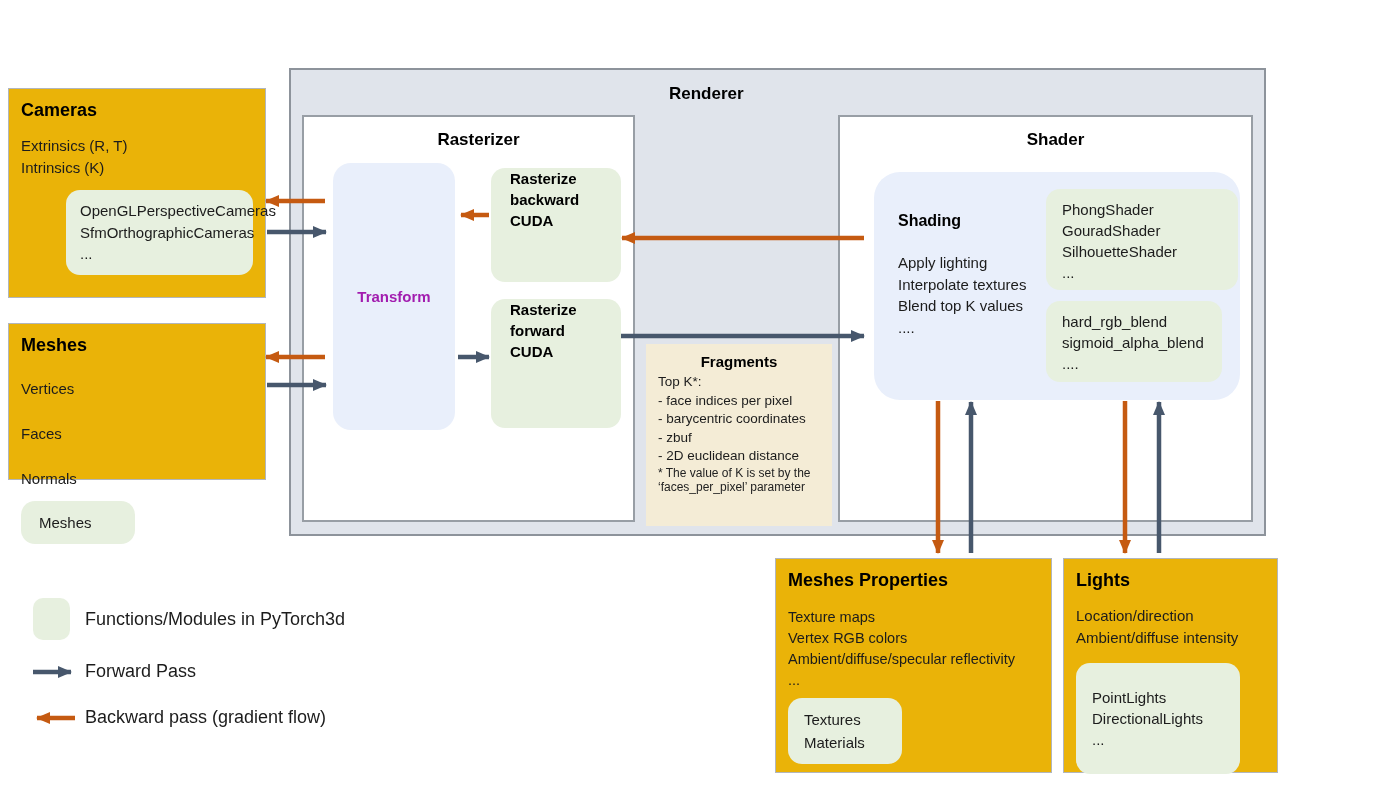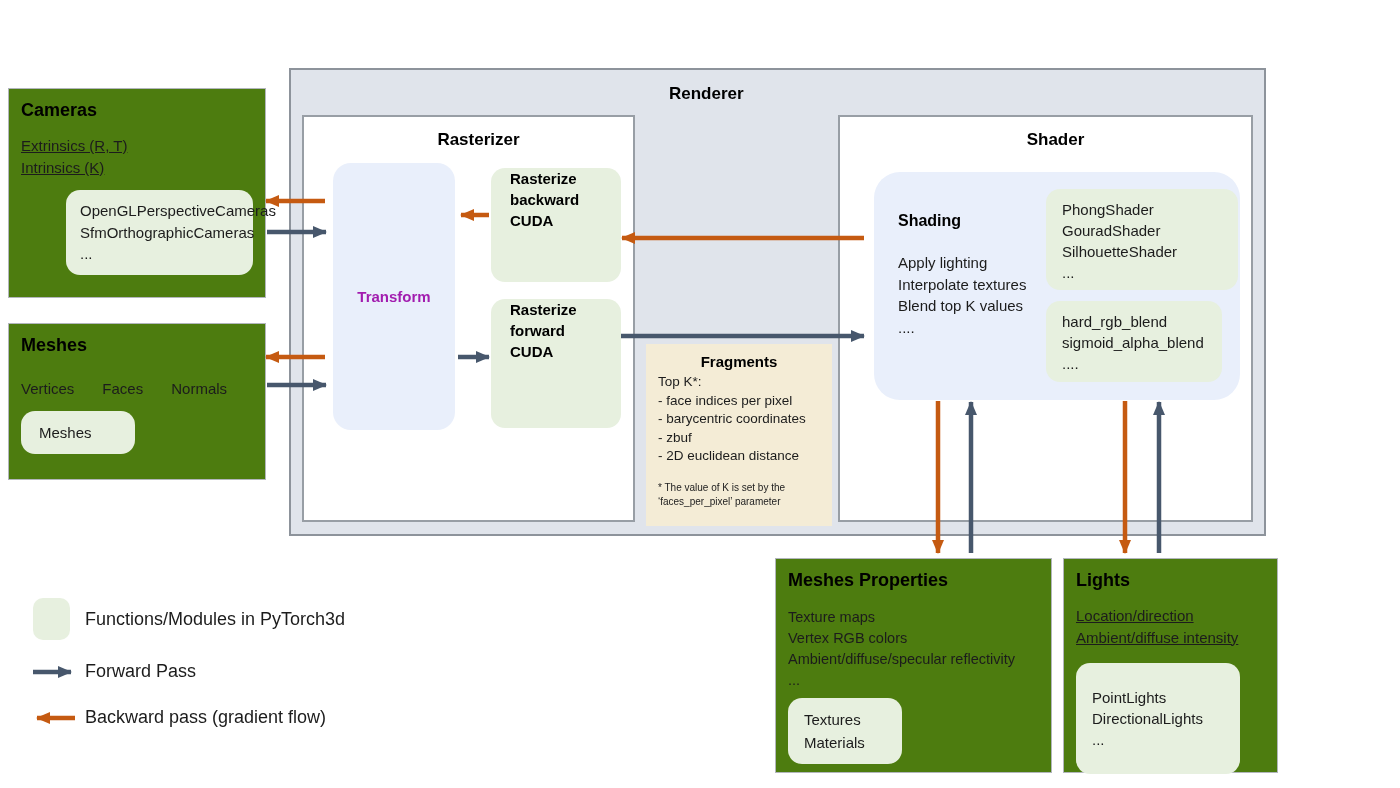--- a/index.html
+++ b/index.html
@@ -21,37 +21,37 @@
 
   .module{background:var(--c-module);border-radius:14px;box-sizing:border-box;}
   .cuda-box{width:130px;display:flex;padding-left:19px;font-weight:700;font-size:15px;line-height:21px;color:#000;}
   .rast-back{left:491px;top:168px;height:114px;}
   .rast-fwd{left:491px;top:299px;height:129px;}
   .pre{white-space:pre;}
 
   .fragments-box{left:646px;top:344px;width:186px;height:182px;background:var(--c-fragments);padding:9px 12px;box-sizing:border-box;}
   .frag-title{text-align:center;font-weight:700;font-size:15px;color:#000;}
   .frag-lines{margin-top:3px;font-size:13.5px;line-height:18.5px;}
-  .frag-foot{margin-top:15px;font-size:10px;line-height:14px;color:#222;}
+  .frag-foot{font-size:12px;line-height:14px;color:#222;}
 
   .shading-box{left:874px;top:172px;width:366px;height:228px;background:var(--c-panel);border-radius:26px;}
   .shading-title{left:898px;top:212px;font-size:16px;font-weight:700;color:#000;}
   .shading-lines{left:898px;top:252px;font-size:15px;line-height:21.5px;}
   .green-list{padding:10px 16px;font-size:15px;line-height:21px;border-radius:14px;}
   .green-shaders{left:1046px;top:189px;width:192px;height:101px;}
   .green-blend{left:1046px;top:301px;width:176px;height:81px;}
 
   
-  .side-box{background:#4d7c0f;border:1px solid #B2B6BC;padding:11px 12px;box-sizing:border-box;}
+  .side-box{background:#eab308;border:1px solid #B2B6BC;padding:11px 12px;box-sizing:border-box;}
   .box-title{font-size:18px;font-weight:700;color:#000;}
-  .body-lines{margin-top:14px;font-size:15px;line-height:21.5px;text-decoration:underline;}
+  .body-lines{margin-top:14px;font-size:15px;line-height:21.5px;}
   .cameras-box{left:8px;top:88px;width:258px;height:210px;}
   .cameras-mod{margin-top:12px;padding:10px 14px;font-size:15px;line-height:21.5px;margin-left:45px;}
   .meshes-box{left:8px;top:323px;width:258px;height:157px;}
-  .mesh-fields{margin-top:24px;display:flex;gap:28px;font-size:15px;}
+  .mesh-fields{margin-top:24px;display:flex;gap:28px;font-size:15px;flex-direction:column;}
   .meshes-mod{margin-top:14px;width:114px;padding:13px 18px;font-size:15px;}
   .props-box{left:775px;top:558px;width:277px;height:215px;}
   .props-lines{margin-top:16px;font-size:14.5px;line-height:21px;}
   .props-mod{margin-top:7px;width:114px;padding:10px 16px;font-size:15px;line-height:23px;}
   .lights-box{left:1063px;top:558px;width:215px;height:215px;}
   .lights-mod{margin-top:15px;width:164px;padding:24px 16px;font-size:15px;line-height:21px;}
 
   
   .legend-swatch{left:33px;top:598px;width:37px;height:42px;border-radius:10px;background:var(--c-module);}
   .legend-label{font-size:18px;color:#1c1c1c;}

